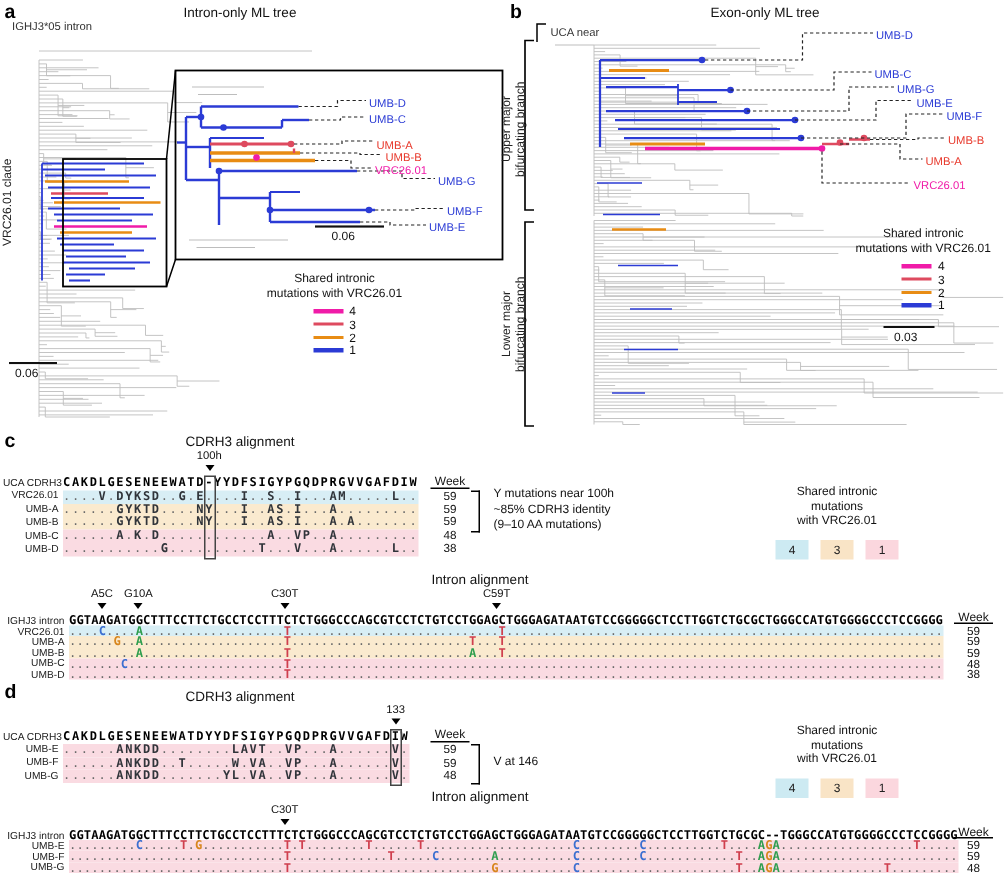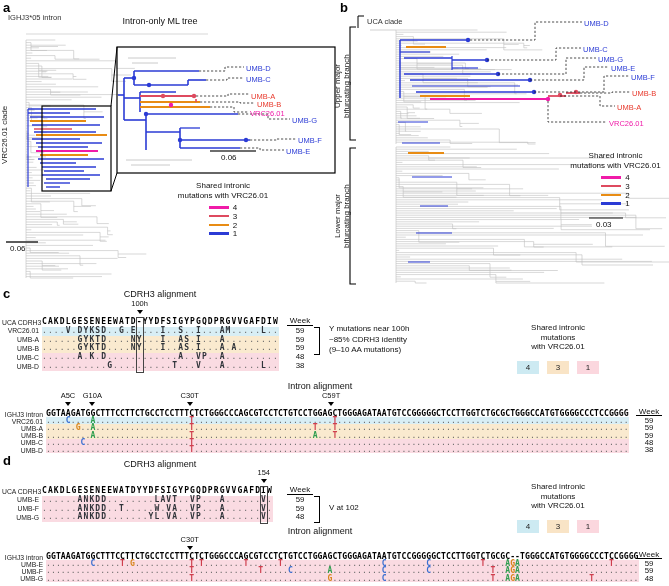--- a/index.html
+++ b/index.html
@@ -24,21 +24,21 @@
   .brk{width:5px;border-top:1px solid #000;border-right:1px solid #000;border-bottom:1px solid #000}
   .lbox{width:22px;height:13px;font-size:8px;line-height:13px;text-align:center;display:inline-block;margin:0 4px;color:#222}
   .scale{font-size:8px;color:#111}
 </style>
 </head>
 <body>
 
 <div id="fig">
 
   <div class="abs plabel" style="left:3px;top:0px">a</div>
-  <div class="abs ttl" style="left:60px;top:16px;width:200px">Intron-only ML tree</div>
+  <div class="abs ttl" style="left:60px;top:3px;width:200px">Intron-only ML tree</div>
   <div class="abs small" style="left:8px;top:13px">IGHJ3*05 intron</div>
   <div class="abs rot" style="left:0px;top:70px;height:130px;width:12px">VRC26.01 clade</div>
   <svg id="svgA" class="abs" style="left:0;top:0" width="336" height="290">
       <path d="M26,40 V278 M26,40.0 H55.3 M26,42.6 H31.0 M31.0,42.6 V50.5 H46.9 M31.0,46.5 H58.0 M26,45.2 H65.7 M26,47.8 H38.9 M26,50.4 H73.7 M73.7,50.4 V58.9 H79.2 M26,53.0 H32.4 M26,55.6 H55.0 M55.0,55.6 V59.2 H99.5 M26,58.2 H31.1 M26,60.8 H116.6 M116.6,60.8 V68.4 H134.8 M26,63.4 H38.7 M38.7,63.4 V77.2 H51.7 M38.7,70.3 H56.2 M26,66.0 H41.9 M41.9,66.0 V77.5 H51.2 M41.9,71.8 H46.2 M26,68.6 H111.8 M111.8,68.6 V81.3 H126.0 M111.8,75.0 H130.9 M26,71.2 H47.4 M26,73.8 H73.1 M73.1,73.8 V79.3 H86.4 M73.1,76.5 H76.4 M26,76.4 H48.3 M26,79.0 H72.4 M26,81.6 H41.6 M26,84.2 H55.9 M26,86.8 H98.2 M26,89.4 H50.6 M50.6,89.4 V95.0 H80.4 M50.6,92.2 H60.3 M26,92.0 H87.9 M26,94.6 H118.7 M26,97.2 H101.5 M26,99.8 H71.6 M26,102.4 H29.1 M29.1,102.4 V109.3 H34.1 M29.1,105.9 H50.7 M26,105.0 H83.9 M83.9,105.0 V118.5 H85.9 M83.9,111.8 H102.6 M26,107.6 H31.5 M31.5,107.6 V121.5 H45.0 M26,110.2 H34.7 M26,112.8 H27.2 M26,115.4 H43.8 M43.8,115.4 V118.7 H47.5 M26,118.0 H37.6 M26,120.6 H42.9 M42.9,120.6 V132.7 H46.8 M42.9,126.7 H47.2 M26,123.2 H26.7 M26,125.8 H41.6 M26,128.4 H27.3 M26,131.0 H26.8 M26.8,131.0 V139.4 H29.1 M26.8,135.2 H35.3 M26,133.6 H29.0 M26,136.2 H27.2 M27.2,136.2 V139.2 H49.6 M27.2,137.7 H40.7 M26,138.8 H27.0 M26,141.4 H30.9 M30.9,141.4 V152.7 H44.3 M26,144.0 H29.6 M26,146.6 H38.1 M26,149.2 H28.6 M26,151.8 H26.9 M26,154.4 H26.9 M26.9,154.4 V159.4 H34.5 M26.9,156.9 H46.0 M26,157.0 H31.4 M26,159.6 H33.6 M26,162.2 H33.3 M26,164.8 H27.1 M26,167.4 H36.6 M26,170.0 H44.2 M26,172.6 H31.8 M26,175.2 H43.5 M26,177.8 H32.6 M26,180.4 H40.2 M26,183.0 H33.7 M26,185.6 H35.9 M26,188.2 H31.4 M31.4,188.2 V201.9 H49.9 M26,190.8 H30.5 M26,193.4 H90.1 M26,196.0 H51.0 M26,198.6 H81.8 M81.8,198.6 V205.7 H95.9 M26,201.2 H73.8 M73.8,201.2 V211.6 H77.8 M73.8,206.4 H90.9 M26,203.8 H40.9 M40.9,203.8 V217.4 H57.2 M40.9,210.6 H54.0 M26,206.4 H33.5 M26,209.0 H35.9 M26,211.6 H40.2 M26,214.2 H66.8 M26,216.8 H97.0 M97.0,216.8 V223.6 H108.8 M26,219.4 H63.4 M63.4,219.4 V224.2 H78.3 M63.4,221.8 H76.8 M26,222.0 H57.3 M57.3,222.0 V225.3 H59.6 M26,224.6 H52.1 M26,227.2 H107.6 M107.6,227.2 V234.7 H112.8 M107.6,230.9 H110.5 M26,229.8 H31.3 M26,232.4 H100.1 M100.1,232.4 V241.3 H106.8 M100.1,236.9 H108.7 M26,235.0 H83.2 M26,237.6 H35.7 M26,240.2 H105.5 M26,242.8 H45.8 M26,245.4 H93.0 M26,248.0 H30.2 M30.2,248.0 V252.5 H58.7 M26,250.6 H118.1 M118.1,250.6 V257.5 H126.2 M118.1,254.0 H146.3 M26,253.2 H69.1 M26,255.8 H80.0 M80.0,255.8 V265.2 H83.2 M26,258.4 H117.5 M26,261.0 H42.2 M42.2,261.0 V270.1 H61.3 M42.2,265.6 H55.3 M26,263.6 H96.4 M26,266.2 H59.0 M26,268.8 H68.0 M26,271.4 H30.2 M30.2,271.4 V278.0 H73.2 M26,274.0 H111.5 M26,276.6 H102.0 " stroke="#bdbdbd" stroke-width="0.6" fill="none"></path>
       <line x1="26" y1="34" x2="208" y2="34" stroke="#bdbdbd" stroke-width="0.6"></line>
       <line x1="28" y1="109" x2="28" y2="187" stroke="#2b3bd5" stroke-width="1.2"></line>
       <line x1="28" y1="109" x2="96" y2="109" stroke="#2b3bd5" stroke-width="1.4"></line>
       <line x1="28" y1="113" x2="70" y2="113" stroke="#2b3bd5" stroke-width="1.4"></line>
       <line x1="30" y1="117" x2="104" y2="117" stroke="#2b3bd5" stroke-width="1.4"></line>
       <line x1="30" y1="121" x2="86" y2="121" stroke="#e88c14" stroke-width="1.8"></line>
@@ -130,21 +130,22 @@
           <span>2</span>
         </div>
         <div class="leg-item">
           <span class="sw" style="background: rgb(43, 59, 213);"></span>
           <span>1</span>
         </div>
       </div>
   </div>
 
   <div class="abs plabel" style="left:340px;top:0px">b</div>
-  <div class="abs small" style="left:367px;top:17px">UCA clade</div>
+  <div class="abs ttl" style="left:420px;top:3px;width:180px">Exon-only ML tree</div>
+  <div class="abs small" style="left:367px;top:17px">UCA near</div>
   <div class="abs rot" style="left:333px;top:28px;height:116px;width:20px">
     <span>Upper major</span><br>
     <span>bifurcating branch</span>
   </div>
   <div class="abs rot" style="left:333px;top:146px;height:140px;width:20px">
     <span>Lower major</span><br>
     <span>bifurcating branch</span>
   </div>
   <svg id="svgB" class="abs" style="left:336px;top:0" width="333" height="290">
       <path d="M60,30 V144 M60,30.0 H141.5 M60,32.2 H170.6 M60,34.4 H67.4 M60,36.6 H77.4 M77.4,36.6 V44.1 H89.0 M60,38.8 H167.8 M167.8,38.8 V49.9 H206.3 M167.8,44.4 H182.7 M60,41.0 H81.6 M60,43.2 H187.8 M187.8,43.2 V47.8 H191.2 M187.8,45.5 H193.8 M60,45.4 H65.7 M60,47.6 H170.2 M60,49.8 H150.7 M60,52.0 H95.0 M60,54.2 H123.2 M60,56.4 H107.3 M60,58.6 H81.0 M81.0,58.6 V69.0 H145.2 M81.0,63.8 H116.7 M60,60.8 H63.9 M63.9,60.8 V68.1 H122.4 M60,63.0 H129.4 M129.4,63.0 V68.6 H132.8 M60,65.2 H126.7 M126.7,65.2 V73.9 H135.3 M126.7,69.6 H159.0 M60,67.4 H98.4 M60,69.6 H175.7 M60,71.8 H154.8 M60,74.0 H87.0 M87.0,74.0 V82.7 H141.9 M87.0,78.4 H120.9 M60,76.2 H134.4 M60,78.4 H131.7 M131.7,78.4 V86.7 H154.6 M60,80.6 H68.9 M60,82.8 H178.7 M178.7,82.8 V93.7 H180.7 M60,85.0 H182.0 M60,87.2 H151.6 M60,89.4 H128.4 M128.4,89.4 V100.5 H131.0 M60,91.6 H67.8 M67.8,91.6 V101.8 H85.2 M67.8,96.7 H85.0 M60,93.8 H190.5 M60,96.0 H89.1 M89.1,96.0 V109.1 H91.2 M60,98.2 H110.2 M60,100.4 H139.6 M60,102.6 H183.6 M60,104.8 H77.2 M77.2,104.8 V108.1 H83.7 M60,107.0 H71.2 M71.2,107.0 V118.5 H98.1 M71.2,112.7 H79.0 M60,109.2 H113.9 M113.9,109.2 V113.4 H145.9 M60,111.4 H64.7 M64.7,111.4 V118.3 H84.0 M60,113.6 H72.5 M60,115.8 H80.5 M60,118.0 H65.8 M60,120.2 H123.9 M123.9,120.2 V126.5 H126.3 M123.9,123.4 H142.8 M60,122.4 H69.4 M69.4,122.4 V131.3 H84.7 M60,124.6 H63.2 M63.2,124.6 V134.6 H75.1 M60,126.8 H84.7 M60,129.0 H163.3 M163.3,129.0 V142.6 H199.6 M60,131.2 H70.2 M60,133.4 H63.7 M60,135.6 H82.7 M60,137.8 H91.8 M60,140.0 H114.1 M114.1,140.0 V143.5 H136.2 M60,142.2 H191.8 M191.8,142.2 V144.0 H199.5 " stroke="#bdbdbd" stroke-width="0.6" fill="none"></path>
@@ -231,21 +232,21 @@
     <div class="leg-t">Shared intronic</div>
     <div class="leg-t">mutations</div>
     <div class="leg-t">with VRC26.01</div>
     <div id="legC" style="margin-top:4px;text-align:center"><span class="lbox" style="background: rgb(205, 234, 242);">4</span><span class="lbox" style="background: rgb(249, 228, 198);">3</span><span class="lbox" style="background: rgb(251, 215, 222);">1</span></div>
   </div>
 
   <div class="abs plabel" style="left:3px;top:453px">d</div>
   <div class="abs ttl" style="left:40px;top:459px;width:240px">CDRH3 alignment</div>
   <div class="abs ttl" style="left:220px;top:526px;width:200px">Intron alignment</div>
   <div class="abs brk" style="left:314px;top:496px;height:25px"></div>
-  <div class="abs ann" style="left:329px;top:503px">V at 102</div>
+  <div class="abs ann" style="left:329px;top:503px">V at 146</div>
   <div class="abs" style="left:476px;top:482px;width:164px">
     <div class="leg-t">Shared intronic</div>
     <div class="leg-t">mutations</div>
     <div class="leg-t">with VRC26.01</div>
     <div id="legD" style="margin-top:4px;text-align:center"><span class="lbox" style="background: rgb(205, 234, 242);">4</span><span class="lbox" style="background: rgb(249, 228, 198);">3</span><span class="lbox" style="background: rgb(251, 215, 222);">1</span></div>
   </div>
 
 <div class="abs alabel" style="left: 2px; top: 318.5px; width: 37px; line-height: 8.8px;">UCA CDRH3</div>
     <div class="abs seq" style="left: 42px; top: 318px; font-size: 8px; letter-spacing: 1.1px; line-height: 8.8px; height: 8.8px; font-weight: bold; color: rgb(0, 0, 0);"><span>C</span><span>A</span><span>K</span><span>D</span><span>L</span><span>G</span><span>E</span><span>S</span><span>E</span><span>N</span><span>E</span><span>E</span><span>W</span><span>A</span><span>T</span><span>D</span><span>-</span><span>Y</span><span>Y</span><span>D</span><span>F</span><span>S</span><span>I</span><span>G</span><span>Y</span><span>P</span><span>G</span><span>Q</span><span>D</span><span>P</span><span>R</span><span>G</span><span>V</span><span>V</span><span>G</span><span>A</span><span>F</span><span>D</span><span>I</span><span>W</span></div>
     <div class="abs alabel" style="left: 2px; top: 327.3px; width: 37px; line-height: 8.8px;">VRC26.01</div>
@@ -298,21 +299,21 @@
     <div class="abs alabel" style="left: 2px; top: 496.3px; width: 37px; line-height: 8.8px;">UMB-E</div>
     <div class="abs seq" style="left: 42px; top: 495.8px; font-size: 8px; letter-spacing: 1.1px; line-height: 8.8px; height: 8.8px; background: rgb(250, 219, 226);"><span style="color: rgb(106, 106, 106);">.</span><span style="color: rgb(106, 106, 106);">.</span><span style="color: rgb(106, 106, 106);">.</span><span style="color: rgb(106, 106, 106);">.</span><span style="color: rgb(106, 106, 106);">.</span><span style="color: rgb(106, 106, 106);">.</span><span style="color: rgb(48, 52, 58); font-weight: bold;">A</span><span style="color: rgb(48, 52, 58); font-weight: bold;">N</span><span style="color: rgb(48, 52, 58); font-weight: bold;">K</span><span style="color: rgb(48, 52, 58); font-weight: bold;">D</span><span style="color: rgb(48, 52, 58); font-weight: bold;">D</span><span style="color: rgb(106, 106, 106);">.</span><span style="color: rgb(106, 106, 106);">.</span><span style="color: rgb(106, 106, 106);">.</span><span style="color: rgb(106, 106, 106);">.</span><span style="color: rgb(106, 106, 106);">.</span><span style="color: rgb(106, 106, 106);">.</span><span style="color: rgb(106, 106, 106);">.</span><span style="color: rgb(106, 106, 106);">.</span><span style="color: rgb(48, 52, 58); font-weight: bold;">L</span><span style="color: rgb(48, 52, 58); font-weight: bold;">A</span><span style="color: rgb(48, 52, 58); font-weight: bold;">V</span><span style="color: rgb(48, 52, 58); font-weight: bold;">T</span><span style="color: rgb(106, 106, 106);">.</span><span style="color: rgb(106, 106, 106);">.</span><span style="color: rgb(48, 52, 58); font-weight: bold;">V</span><span style="color: rgb(48, 52, 58); font-weight: bold;">P</span><span style="color: rgb(106, 106, 106);">.</span><span style="color: rgb(106, 106, 106);">.</span><span style="color: rgb(106, 106, 106);">.</span><span style="color: rgb(48, 52, 58); font-weight: bold;">A</span><span style="color: rgb(106, 106, 106);">.</span><span style="color: rgb(106, 106, 106);">.</span><span style="color: rgb(106, 106, 106);">.</span><span style="color: rgb(106, 106, 106);">.</span><span style="color: rgb(106, 106, 106);">.</span><span style="color: rgb(106, 106, 106);">.</span><span style="color: rgb(48, 52, 58); font-weight: bold;">V</span><span style="color: rgb(106, 106, 106);">.</span></div>
     <div class="abs wk" style="left: 287px; top: 495.8px; width: 26px; line-height: 8.8px;">59</div>
     <div class="abs alabel" style="left: 2px; top: 505.1px; width: 37px; line-height: 8.8px;">UMB-F</div>
     <div class="abs seq" style="left: 42px; top: 504.6px; font-size: 8px; letter-spacing: 1.1px; line-height: 8.8px; height: 8.8px; background: rgb(250, 219, 226);"><span style="color: rgb(106, 106, 106);">.</span><span style="color: rgb(106, 106, 106);">.</span><span style="color: rgb(106, 106, 106);">.</span><span style="color: rgb(106, 106, 106);">.</span><span style="color: rgb(106, 106, 106);">.</span><span style="color: rgb(106, 106, 106);">.</span><span style="color: rgb(48, 52, 58); font-weight: bold;">A</span><span style="color: rgb(48, 52, 58); font-weight: bold;">N</span><span style="color: rgb(48, 52, 58); font-weight: bold;">K</span><span style="color: rgb(48, 52, 58); font-weight: bold;">D</span><span style="color: rgb(48, 52, 58); font-weight: bold;">D</span><span style="color: rgb(106, 106, 106);">.</span><span style="color: rgb(106, 106, 106);">.</span><span style="color: rgb(48, 52, 58); font-weight: bold;">T</span><span style="color: rgb(106, 106, 106);">.</span><span style="color: rgb(106, 106, 106);">.</span><span style="color: rgb(106, 106, 106);">.</span><span style="color: rgb(106, 106, 106);">.</span><span style="color: rgb(106, 106, 106);">.</span><span style="color: rgb(48, 52, 58); font-weight: bold;">W</span><span style="color: rgb(106, 106, 106);">.</span><span style="color: rgb(48, 52, 58); font-weight: bold;">V</span><span style="color: rgb(48, 52, 58); font-weight: bold;">A</span><span style="color: rgb(106, 106, 106);">.</span><span style="color: rgb(106, 106, 106);">.</span><span style="color: rgb(48, 52, 58); font-weight: bold;">V</span><span style="color: rgb(48, 52, 58); font-weight: bold;">P</span><span style="color: rgb(106, 106, 106);">.</span><span style="color: rgb(106, 106, 106);">.</span><span style="color: rgb(106, 106, 106);">.</span><span style="color: rgb(48, 52, 58); font-weight: bold;">A</span><span style="color: rgb(106, 106, 106);">.</span><span style="color: rgb(106, 106, 106);">.</span><span style="color: rgb(106, 106, 106);">.</span><span style="color: rgb(106, 106, 106);">.</span><span style="color: rgb(106, 106, 106);">.</span><span style="color: rgb(106, 106, 106);">.</span><span style="color: rgb(48, 52, 58); font-weight: bold;">V</span><span style="color: rgb(106, 106, 106);">.</span></div>
     <div class="abs wk" style="left: 287px; top: 504.6px; width: 26px; line-height: 8.8px;">59</div>
     <div class="abs alabel" style="left: 2px; top: 513.9px; width: 37px; line-height: 8.8px;">UMB-G</div>
     <div class="abs seq" style="left: 42px; top: 513.4px; font-size: 8px; letter-spacing: 1.1px; line-height: 8.8px; height: 8.8px; background: rgb(250, 219, 226);"><span style="color: rgb(106, 106, 106);">.</span><span style="color: rgb(106, 106, 106);">.</span><span style="color: rgb(106, 106, 106);">.</span><span style="color: rgb(106, 106, 106);">.</span><span style="color: rgb(106, 106, 106);">.</span><span style="color: rgb(106, 106, 106);">.</span><span style="color: rgb(48, 52, 58); font-weight: bold;">A</span><span style="color: rgb(48, 52, 58); font-weight: bold;">N</span><span style="color: rgb(48, 52, 58); font-weight: bold;">K</span><span style="color: rgb(48, 52, 58); font-weight: bold;">D</span><span style="color: rgb(48, 52, 58); font-weight: bold;">D</span><span style="color: rgb(106, 106, 106);">.</span><span style="color: rgb(106, 106, 106);">.</span><span style="color: rgb(106, 106, 106);">.</span><span style="color: rgb(106, 106, 106);">.</span><span style="color: rgb(106, 106, 106);">.</span><span style="color: rgb(106, 106, 106);">.</span><span style="color: rgb(106, 106, 106);">.</span><span style="color: rgb(48, 52, 58); font-weight: bold;">Y</span><span style="color: rgb(48, 52, 58); font-weight: bold;">L</span><span style="color: rgb(106, 106, 106);">.</span><span style="color: rgb(48, 52, 58); font-weight: bold;">V</span><span style="color: rgb(48, 52, 58); font-weight: bold;">A</span><span style="color: rgb(106, 106, 106);">.</span><span style="color: rgb(106, 106, 106);">.</span><span style="color: rgb(48, 52, 58); font-weight: bold;">V</span><span style="color: rgb(48, 52, 58); font-weight: bold;">P</span><span style="color: rgb(106, 106, 106);">.</span><span style="color: rgb(106, 106, 106);">.</span><span style="color: rgb(106, 106, 106);">.</span><span style="color: rgb(48, 52, 58); font-weight: bold;">A</span><span style="color: rgb(106, 106, 106);">.</span><span style="color: rgb(106, 106, 106);">.</span><span style="color: rgb(106, 106, 106);">.</span><span style="color: rgb(106, 106, 106);">.</span><span style="color: rgb(106, 106, 106);">.</span><span style="color: rgb(106, 106, 106);">.</span><span style="color: rgb(48, 52, 58); font-weight: bold;">V</span><span style="color: rgb(106, 106, 106);">.</span></div>
     <div class="abs wk" style="left: 287px; top: 513.4px; width: 26px; line-height: 8.8px;">48</div>
     <div class="abs wkh" style="left: 287px; top: 486px; width: 26px; line-height: 7.8px;">Week</div>
-    <div class="abs mk" style="left: 263.775px; top: 468px;">154</div>
+    <div class="abs mk" style="left: 263.775px; top: 468px;">133</div>
     <div class="abs arrow" style="left: 263.775px; top: 479px;"></div>
     <div class="abs colbox" style="left: 259.818px; top: 486px; width: 5.914px; height: 36.2px;"></div>
     <div class="abs alabel" style="left: 2px; top: 553.5px; width: 41px; line-height: 7.2px;">IGHJ3 intron</div>
     <div class="abs seq" style="left: 46px; top: 553px; font-size: 8.1px; letter-spacing: 0.06px; line-height: 7.2px; height: 7.2px; font-weight: bold; color: rgb(0, 0, 0);"><span>G</span><span>G</span><span>T</span><span>A</span><span>A</span><span>G</span><span>A</span><span>T</span><span>G</span><span>G</span><span>C</span><span>T</span><span>T</span><span>T</span><span>C</span><span>C</span><span>T</span><span>T</span><span>C</span><span>T</span><span>G</span><span>C</span><span>C</span><span>T</span><span>C</span><span>C</span><span>T</span><span>T</span><span>T</span><span>C</span><span>T</span><span>C</span><span>T</span><span>G</span><span>G</span><span>G</span><span>C</span><span>C</span><span>C</span><span>A</span><span>G</span><span>C</span><span>G</span><span>T</span><span>C</span><span>C</span><span>T</span><span>C</span><span>T</span><span>G</span><span>T</span><span>C</span><span>C</span><span>T</span><span>G</span><span>G</span><span>A</span><span>G</span><span>C</span><span>T</span><span>G</span><span>G</span><span>G</span><span>A</span><span>G</span><span>A</span><span>T</span><span>A</span><span>A</span><span>T</span><span>G</span><span>T</span><span>C</span><span>C</span><span>G</span><span>G</span><span>G</span><span>G</span><span>G</span><span>C</span><span>T</span><span>C</span><span>C</span><span>T</span><span>T</span><span>G</span><span>G</span><span>T</span><span>C</span><span>T</span><span>G</span><span>C</span><span>G</span><span>C</span><span>-</span><span>-</span><span>T</span><span>G</span><span>G</span><span>G</span><span>C</span><span>C</span><span>A</span><span>T</span><span>G</span><span>T</span><span>G</span><span>G</span><span>G</span><span>G</span><span>C</span><span>C</span><span>C</span><span>T</span><span>C</span><span>C</span><span>G</span><span>G</span><span>G</span><span>G</span></div>
     <div class="abs alabel" style="left: 2px; top: 560.7px; width: 41px; line-height: 7.2px;">UMB-E</div>
     <div class="abs seq" style="left: 46px; top: 560.2px; font-size: 8.1px; letter-spacing: 0.06px; line-height: 7.2px; height: 7.2px; background: rgb(250, 219, 226);"><span style="color: rgb(106, 106, 106);">.</span><span style="color: rgb(106, 106, 106);">.</span><span style="color: rgb(106, 106, 106);">.</span><span style="color: rgb(106, 106, 106);">.</span><span style="color: rgb(106, 106, 106);">.</span><span style="color: rgb(106, 106, 106);">.</span><span style="color: rgb(106, 106, 106);">.</span><span style="color: rgb(106, 106, 106);">.</span><span style="color: rgb(106, 106, 106);">.</span><span style="color: rgb(59, 111, 208); font-weight: bold;">C</span><span style="color: rgb(106, 106, 106);">.</span><span style="color: rgb(106, 106, 106);">.</span><span style="color: rgb(106, 106, 106);">.</span><span style="color: rgb(106, 106, 106);">.</span><span style="color: rgb(106, 106, 106);">.</span><span style="color: rgb(207, 63, 78); font-weight: bold;">T</span><span style="color: rgb(106, 106, 106);">.</span><span style="color: rgb(215, 134, 29); font-weight: bold;">G</span><span style="color: rgb(106, 106, 106);">.</span><span style="color: rgb(106, 106, 106);">.</span><span style="color: rgb(106, 106, 106);">.</span><span style="color: rgb(106, 106, 106);">.</span><span style="color: rgb(106, 106, 106);">.</span><span style="color: rgb(106, 106, 106);">.</span><span style="color: rgb(106, 106, 106);">.</span><span style="color: rgb(106, 106, 106);">.</span><span style="color: rgb(106, 106, 106);">.</span><span style="color: rgb(106, 106, 106);">.</span><span style="color: rgb(106, 106, 106);">.</span><span style="color: rgb(207, 63, 78); font-weight: bold;">T</span><span style="color: rgb(106, 106, 106);">.</span><span style="color: rgb(207, 63, 78); font-weight: bold;">T</span><span style="color: rgb(106, 106, 106);">.</span><span style="color: rgb(106, 106, 106);">.</span><span style="color: rgb(106, 106, 106);">.</span><span style="color: rgb(106, 106, 106);">.</span><span style="color: rgb(106, 106, 106);">.</span><span style="color: rgb(106, 106, 106);">.</span><span style="color: rgb(106, 106, 106);">.</span><span style="color: rgb(106, 106, 106);">.</span><span style="color: rgb(207, 63, 78); font-weight: bold;">T</span><span style="color: rgb(106, 106, 106);">.</span><span style="color: rgb(106, 106, 106);">.</span><span style="color: rgb(106, 106, 106);">.</span><span style="color: rgb(106, 106, 106);">.</span><span style="color: rgb(106, 106, 106);">.</span><span style="color: rgb(106, 106, 106);">.</span><span style="color: rgb(207, 63, 78); font-weight: bold;">T</span><span style="color: rgb(106, 106, 106);">.</span><span style="color: rgb(106, 106, 106);">.</span><span style="color: rgb(106, 106, 106);">.</span><span style="color: rgb(106, 106, 106);">.</span><span style="color: rgb(106, 106, 106);">.</span><span style="color: rgb(106, 106, 106);">.</span><span style="color: rgb(106, 106, 106);">.</span><span style="color: rgb(106, 106, 106);">.</span><span style="color: rgb(106, 106, 106);">.</span><span style="color: rgb(106, 106, 106);">.</span><span style="color: rgb(106, 106, 106);">.</span><span style="color: rgb(106, 106, 106);">.</span><span style="color: rgb(106, 106, 106);">.</span><span style="color: rgb(106, 106, 106);">.</span><span style="color: rgb(106, 106, 106);">.</span><span style="color: rgb(106, 106, 106);">.</span><span style="color: rgb(106, 106, 106);">.</span><span style="color: rgb(106, 106, 106);">.</span><span style="color: rgb(106, 106, 106);">.</span><span style="color: rgb(106, 106, 106);">.</span><span style="color: rgb(59, 111, 208); font-weight: bold;">C</span><span style="color: rgb(106, 106, 106);">.</span><span style="color: rgb(106, 106, 106);">.</span><span style="color: rgb(106, 106, 106);">.</span><span style="color: rgb(106, 106, 106);">.</span><span style="color: rgb(106, 106, 106);">.</span><span style="color: rgb(106, 106, 106);">.</span><span style="color: rgb(106, 106, 106);">.</span><span style="color: rgb(106, 106, 106);">.</span><span style="color: rgb(59, 111, 208); font-weight: bold;">C</span><span style="color: rgb(106, 106, 106);">.</span><span style="color: rgb(106, 106, 106);">.</span><span style="color: rgb(106, 106, 106);">.</span><span style="color: rgb(106, 106, 106);">.</span><span style="color: rgb(106, 106, 106);">.</span><span style="color: rgb(106, 106, 106);">.</span><span style="color: rgb(106, 106, 106);">.</span><span style="color: rgb(106, 106, 106);">.</span><span style="color: rgb(106, 106, 106);">.</span><span style="color: rgb(106, 106, 106);">.</span><span style="color: rgb(207, 63, 78); font-weight: bold;">T</span><span style="color: rgb(106, 106, 106);">.</span><span style="color: rgb(106, 106, 106);">.</span><span style="color: rgb(106, 106, 106);">.</span><span style="color: rgb(106, 106, 106);">.</span><span style="color: rgb(47, 158, 79); font-weight: bold;">A</span><span style="color: rgb(215, 134, 29); font-weight: bold;">G</span><span style="color: rgb(47, 158, 79); font-weight: bold;">A</span><span style="color: rgb(106, 106, 106);">.</span><span style="color: rgb(106, 106, 106);">.</span><span style="color: rgb(106, 106, 106);">.</span><span style="color: rgb(106, 106, 106);">.</span><span style="color: rgb(106, 106, 106);">.</span><span style="color: rgb(106, 106, 106);">.</span><span style="color: rgb(106, 106, 106);">.</span><span style="color: rgb(106, 106, 106);">.</span><span style="color: rgb(106, 106, 106);">.</span><span style="color: rgb(106, 106, 106);">.</span><span style="color: rgb(106, 106, 106);">.</span><span style="color: rgb(106, 106, 106);">.</span><span style="color: rgb(106, 106, 106);">.</span><span style="color: rgb(106, 106, 106);">.</span><span style="color: rgb(106, 106, 106);">.</span><span style="color: rgb(106, 106, 106);">.</span><span style="color: rgb(106, 106, 106);">.</span><span style="color: rgb(106, 106, 106);">.</span><span style="color: rgb(207, 63, 78); font-weight: bold;">T</span><span style="color: rgb(106, 106, 106);">.</span><span style="color: rgb(106, 106, 106);">.</span><span style="color: rgb(106, 106, 106);">.</span><span style="color: rgb(106, 106, 106);">.</span><span style="color: rgb(106, 106, 106);">.</span></div>
     <div class="abs wk" style="left: 636px; top: 560.2px; width: 26px; line-height: 7.2px;">59</div>
     <div class="abs alabel" style="left: 2px; top: 567.9px; width: 41px; line-height: 7.2px;">UMB-F</div>
     <div class="abs seq" style="left: 46px; top: 567.4px; font-size: 8.1px; letter-spacing: 0.06px; line-height: 7.2px; height: 7.2px; background: rgb(250, 219, 226);"><span style="color: rgb(106, 106, 106);">.</span><span style="color: rgb(106, 106, 106);">.</span><span style="color: rgb(106, 106, 106);">.</span><span style="color: rgb(106, 106, 106);">.</span><span style="color: rgb(106, 106, 106);">.</span><span style="color: rgb(106, 106, 106);">.</span><span style="color: rgb(106, 106, 106);">.</span><span style="color: rgb(106, 106, 106);">.</span><span style="color: rgb(106, 106, 106);">.</span><span style="color: rgb(106, 106, 106);">.</span><span style="color: rgb(106, 106, 106);">.</span><span style="color: rgb(106, 106, 106);">.</span><span style="color: rgb(106, 106, 106);">.</span><span style="color: rgb(106, 106, 106);">.</span><span style="color: rgb(106, 106, 106);">.</span><span style="color: rgb(106, 106, 106);">.</span><span style="color: rgb(106, 106, 106);">.</span><span style="color: rgb(106, 106, 106);">.</span><span style="color: rgb(106, 106, 106);">.</span><span style="color: rgb(106, 106, 106);">.</span><span style="color: rgb(106, 106, 106);">.</span><span style="color: rgb(106, 106, 106);">.</span><span style="color: rgb(106, 106, 106);">.</span><span style="color: rgb(106, 106, 106);">.</span><span style="color: rgb(106, 106, 106);">.</span><span style="color: rgb(106, 106, 106);">.</span><span style="color: rgb(106, 106, 106);">.</span><span style="color: rgb(106, 106, 106);">.</span><span style="color: rgb(106, 106, 106);">.</span><span style="color: rgb(207, 63, 78); font-weight: bold;">T</span><span style="color: rgb(106, 106, 106);">.</span><span style="color: rgb(106, 106, 106);">.</span><span style="color: rgb(106, 106, 106);">.</span><span style="color: rgb(106, 106, 106);">.</span><span style="color: rgb(106, 106, 106);">.</span><span style="color: rgb(106, 106, 106);">.</span><span style="color: rgb(106, 106, 106);">.</span><span style="color: rgb(106, 106, 106);">.</span><span style="color: rgb(106, 106, 106);">.</span><span style="color: rgb(106, 106, 106);">.</span><span style="color: rgb(106, 106, 106);">.</span><span style="color: rgb(106, 106, 106);">.</span><span style="color: rgb(106, 106, 106);">.</span><span style="color: rgb(207, 63, 78); font-weight: bold;">T</span><span style="color: rgb(106, 106, 106);">.</span><span style="color: rgb(106, 106, 106);">.</span><span style="color: rgb(106, 106, 106);">.</span><span style="color: rgb(106, 106, 106);">.</span><span style="color: rgb(106, 106, 106);">.</span><span style="color: rgb(59, 111, 208); font-weight: bold;">C</span><span style="color: rgb(106, 106, 106);">.</span><span style="color: rgb(106, 106, 106);">.</span><span style="color: rgb(106, 106, 106);">.</span><span style="color: rgb(106, 106, 106);">.</span><span style="color: rgb(106, 106, 106);">.</span><span style="color: rgb(106, 106, 106);">.</span><span style="color: rgb(106, 106, 106);">.</span><span style="color: rgb(47, 158, 79); font-weight: bold;">A</span><span style="color: rgb(106, 106, 106);">.</span><span style="color: rgb(106, 106, 106);">.</span><span style="color: rgb(106, 106, 106);">.</span><span style="color: rgb(106, 106, 106);">.</span><span style="color: rgb(106, 106, 106);">.</span><span style="color: rgb(106, 106, 106);">.</span><span style="color: rgb(106, 106, 106);">.</span><span style="color: rgb(106, 106, 106);">.</span><span style="color: rgb(106, 106, 106);">.</span><span style="color: rgb(106, 106, 106);">.</span><span style="color: rgb(59, 111, 208); font-weight: bold;">C</span><span style="color: rgb(106, 106, 106);">.</span><span style="color: rgb(106, 106, 106);">.</span><span style="color: rgb(106, 106, 106);">.</span><span style="color: rgb(106, 106, 106);">.</span><span style="color: rgb(106, 106, 106);">.</span><span style="color: rgb(106, 106, 106);">.</span><span style="color: rgb(106, 106, 106);">.</span><span style="color: rgb(106, 106, 106);">.</span><span style="color: rgb(59, 111, 208); font-weight: bold;">C</span><span style="color: rgb(106, 106, 106);">.</span><span style="color: rgb(106, 106, 106);">.</span><span style="color: rgb(106, 106, 106);">.</span><span style="color: rgb(106, 106, 106);">.</span><span style="color: rgb(106, 106, 106);">.</span><span style="color: rgb(106, 106, 106);">.</span><span style="color: rgb(106, 106, 106);">.</span><span style="color: rgb(106, 106, 106);">.</span><span style="color: rgb(106, 106, 106);">.</span><span style="color: rgb(106, 106, 106);">.</span><span style="color: rgb(106, 106, 106);">.</span><span style="color: rgb(106, 106, 106);">.</span><span style="color: rgb(207, 63, 78); font-weight: bold;">T</span><span style="color: rgb(106, 106, 106);">.</span><span style="color: rgb(106, 106, 106);">.</span><span style="color: rgb(47, 158, 79); font-weight: bold;">A</span><span style="color: rgb(215, 134, 29); font-weight: bold;">G</span><span style="color: rgb(47, 158, 79); font-weight: bold;">A</span><span style="color: rgb(106, 106, 106);">.</span><span style="color: rgb(106, 106, 106);">.</span><span style="color: rgb(106, 106, 106);">.</span><span style="color: rgb(106, 106, 106);">.</span><span style="color: rgb(106, 106, 106);">.</span><span style="color: rgb(106, 106, 106);">.</span><span style="color: rgb(106, 106, 106);">.</span><span style="color: rgb(106, 106, 106);">.</span><span style="color: rgb(106, 106, 106);">.</span><span style="color: rgb(106, 106, 106);">.</span><span style="color: rgb(106, 106, 106);">.</span><span style="color: rgb(106, 106, 106);">.</span><span style="color: rgb(106, 106, 106);">.</span><span style="color: rgb(106, 106, 106);">.</span><span style="color: rgb(106, 106, 106);">.</span><span style="color: rgb(106, 106, 106);">.</span><span style="color: rgb(106, 106, 106);">.</span><span style="color: rgb(106, 106, 106);">.</span><span style="color: rgb(106, 106, 106);">.</span><span style="color: rgb(106, 106, 106);">.</span><span style="color: rgb(106, 106, 106);">.</span><span style="color: rgb(106, 106, 106);">.</span><span style="color: rgb(106, 106, 106);">.</span><span style="color: rgb(106, 106, 106);">.</span></div>
     <div class="abs wk" style="left: 636px; top: 567.4px; width: 26px; line-height: 7.2px;">59</div>

